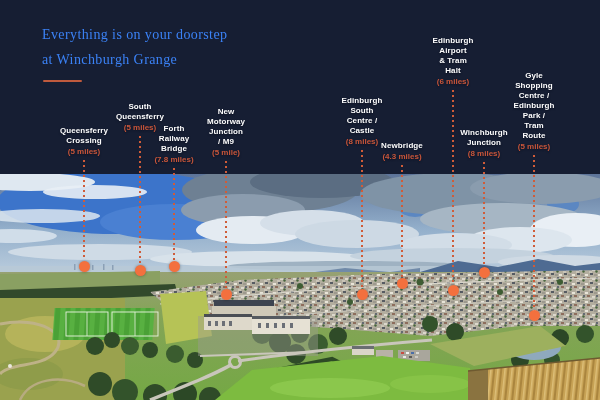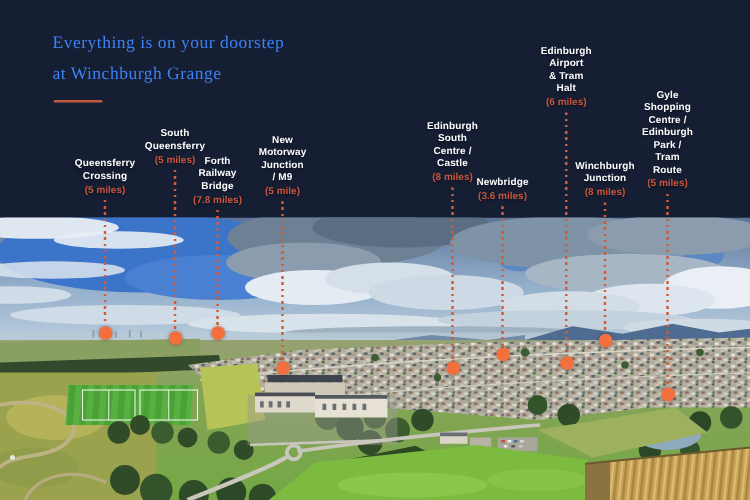--- a/index.html
+++ b/index.html
@@ -285,21 +285,21 @@
 
   <div class="pin" style="left:362px;top:96px">
     <div class="pin-name">Edinburgh South Centre / Castle</div>
     <div class="pin-dist">(8 miles)</div>
     <div class="pin-line" style="height:138px"></div>
     <div class="pin-dot"></div>
   </div>
 
   <div class="pin" style="left:402px;top:141px">
     <div class="pin-name">Newbridge</div>
-    <div class="pin-dist">(3.6 miles)</div>
+    <div class="pin-dist">(4.3 miles)</div>
     <div class="pin-line" style="height:112px"></div>
     <div class="pin-dot"></div>
   </div>
 
   <div class="pin" style="left:453px;top:36px">
     <div class="pin-name">Edinburgh Airport
 &amp; Tram Halt</div>
     <div class="pin-dist">(6 miles)</div>
     <div class="pin-line" style="height:194px"></div>
     <div class="pin-dot"></div>

